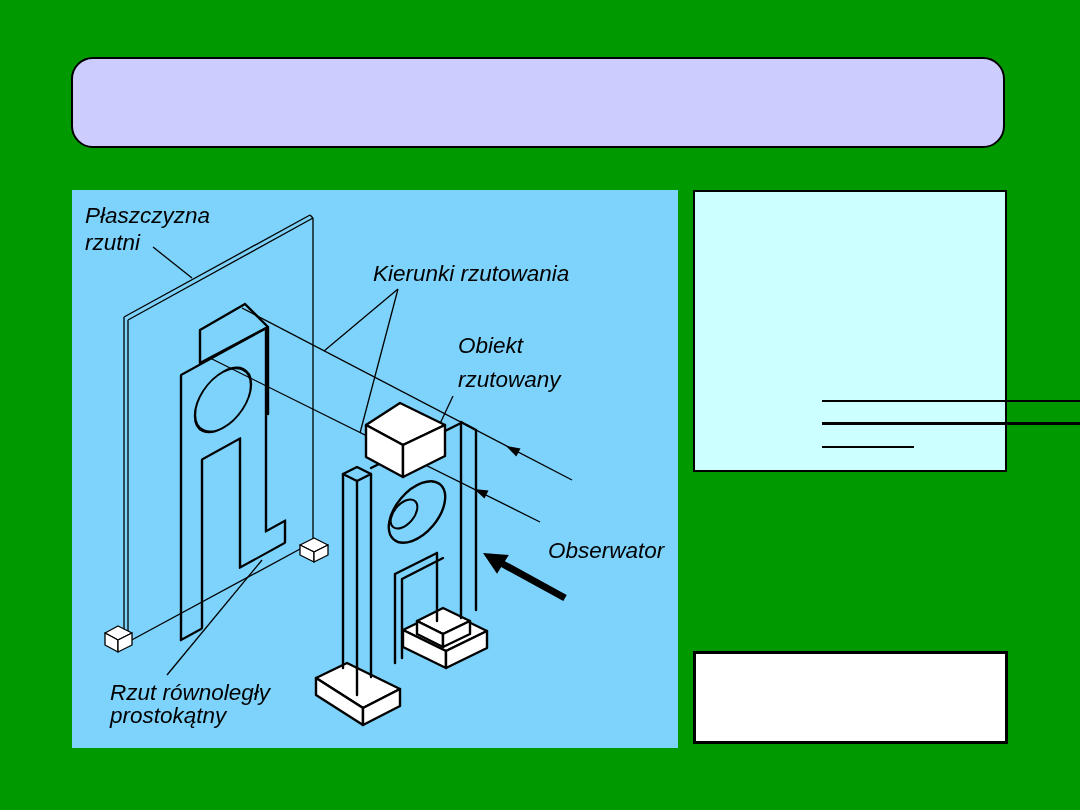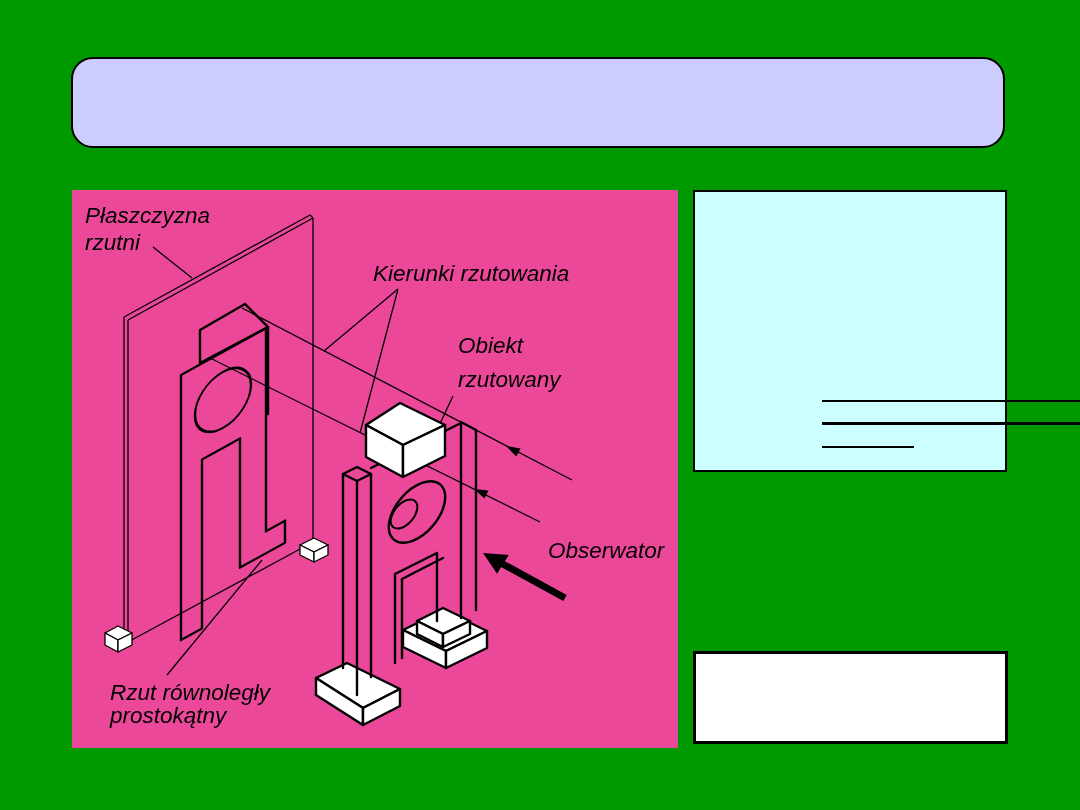--- a/index.html
+++ b/index.html
@@ -1,20 +1,20 @@
 <!DOCTYPE html>
 <html><head>
 <meta charset="utf-8">
 <style>
   html,body{margin:0;padding:0;}
   .slide{position:relative;width:1080px;height:810px;background:#009900;overflow:hidden;
          font-family:"Liberation Sans",sans-serif;}
   .title-box{position:absolute;left:71px;top:57px;width:930px;height:87px;
              background:#CCCCFF;border:2px solid #000;border-radius:22px;}
-  .diagram-panel{position:absolute;left:72px;top:190px;width:606px;height:558px;background:#ec4899;}
+  .diagram-panel{position:absolute;left:72px;top:190px;width:606px;height:558px;background:#7dd3fc;}
   .content-box{position:absolute;left:693px;top:190px;width:310px;height:278px;
                background:#CCFFFF;border:2px solid #000;}
   .note-box{position:absolute;left:693px;top:651px;width:309px;height:87px;
             background:#ffffff;border:3px solid #000;}
   .hline{position:absolute;background:#000;}
   .hline-1{left:822px;top:400px;width:258px;height:2px;}
   .hline-2{left:822px;top:422px;width:258px;height:3px;}
   .hline-3{left:822px;top:446px;width:92px;height:2px;}
   svg{display:block;}
   .lbl{font-family:"Liberation Sans",sans-serif;font-style:italic;font-size:22.5px;fill:#000;}

